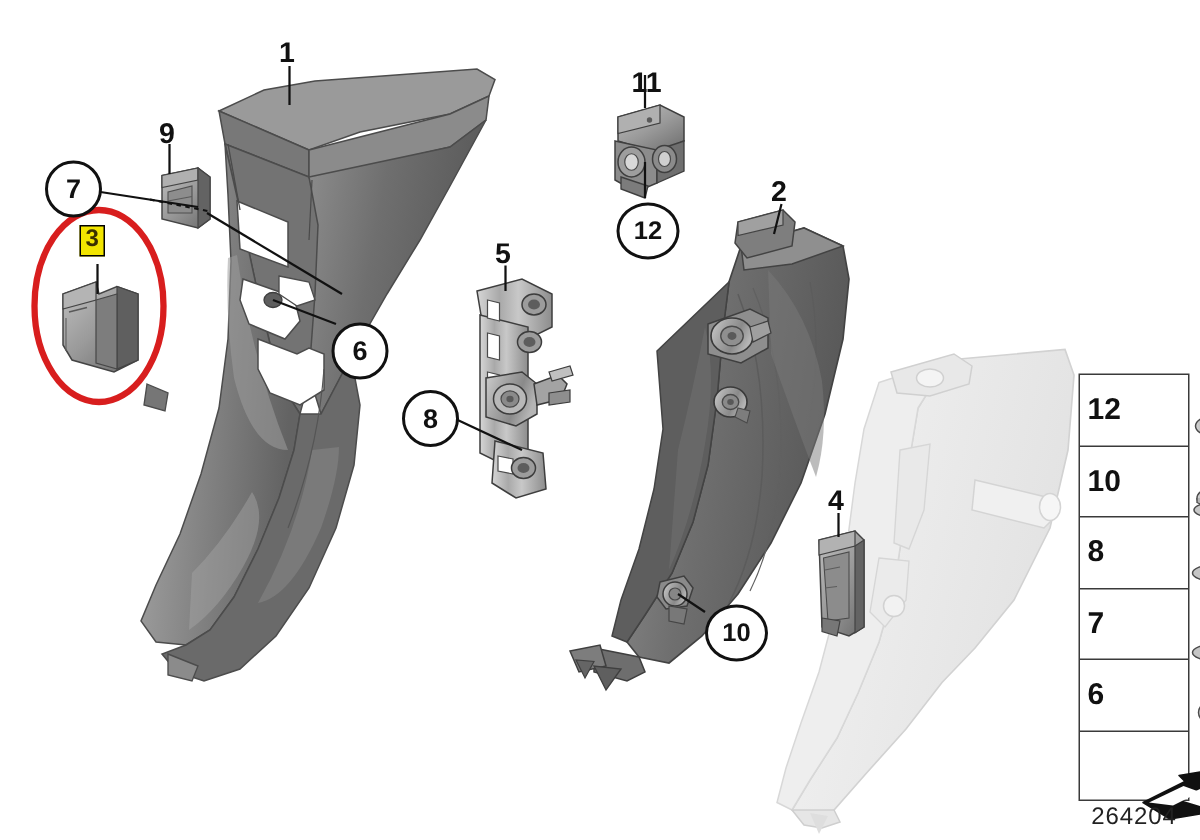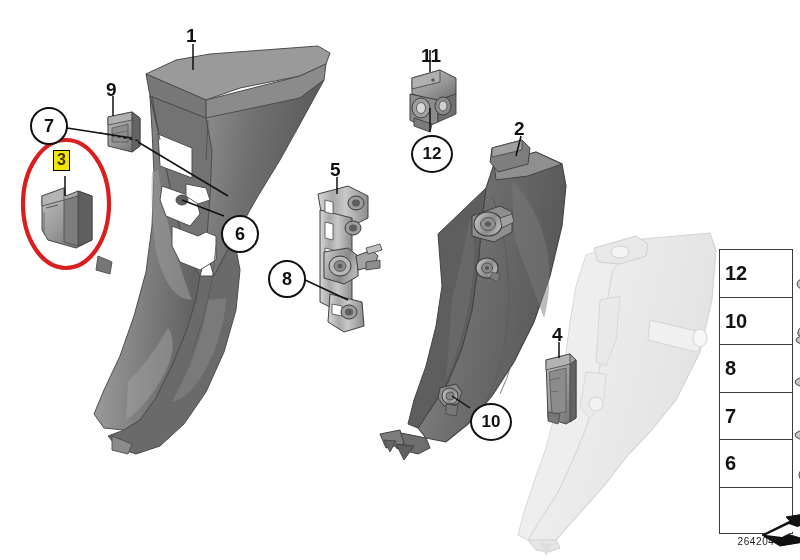--- a/index.html
+++ b/index.html
@@ -42,21 +42,21 @@
     box-sizing:border-box;display:flex;align-items:center;
   }
   .lrow:last-child{border-bottom:none;}
   .lnum{
     position:absolute;left:5px;top:50%;transform:translateY(-50%);
     font-weight:bold;font-size:20px;line-height:20px;color:#111;
   }
   .lic{position:absolute;right:3px;top:50%;transform:translateY(-50%);}
   #partno{
     position:absolute;left:719px;top:536px;width:74px;
-    text-align:center;font-size:10px;letter-spacing:0.6px;color:#222;
+    text-align:center;font-size:16px;letter-spacing:0.6px;color:#222;
   }
 </style>
 </head>
 <body>
 
 <div id="stage">
 
 <svg width="800" height="560" viewBox="0 0 800 560">
   <defs>
     <linearGradient id="gA" x1="0" y1="0" x2="1" y2="0.3">

